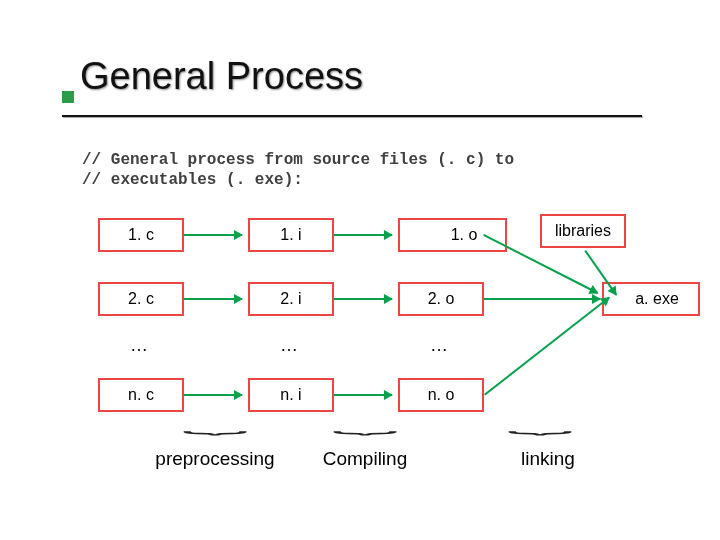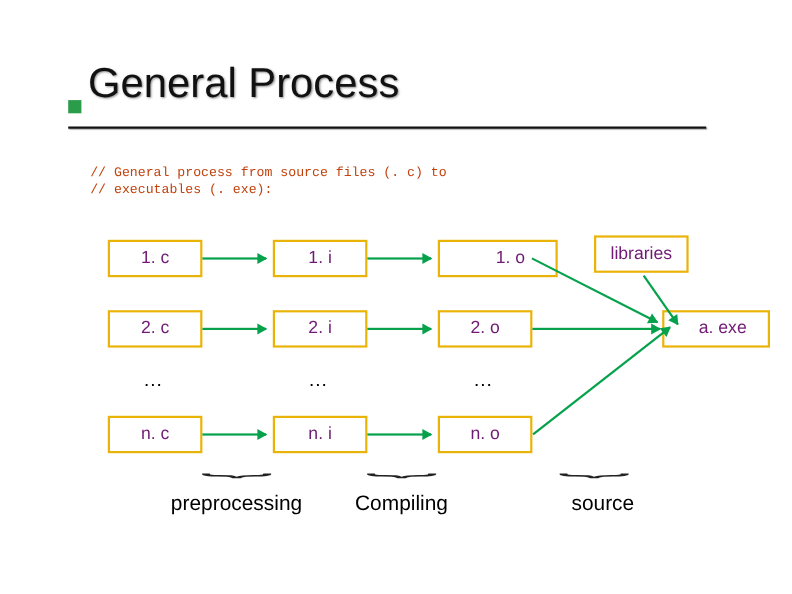--- a/index.html
+++ b/index.html
@@ -37,42 +37,42 @@
     width: 580px;
     height: 2px;
     background: #111;
     box-shadow: 1px 1px 1px rgba(0,0,0,0.35);
   }
   .subtitle {
     position: absolute;
     left: 82px;
     top: 150px;
     font-family: "Courier New", monospace;
-    font-weight: normal;
-    font-size: 12px;
-    color: #c2410c;
+    font-weight: bold;
+    font-size: 16px;
+    color: #404040;
     white-space: pre;
     line-height: 1.25;
   }
   .stage {
     position: absolute;
     left: 0; top: 0; width: 720px; height: 540px;
   }
   .box {
     position: absolute;
     width: 82px;
     height: 30px;
-    border: 2px solid #eab308;
+    border: 2px solid #ef4444;
     background: #fff;
     font-family: Arial, sans-serif;
     font-size: 16px;
     display: flex;
     align-items: center;
     justify-content: center;
-    color: #701a75;
+    color: #000000;
   }
   .dots {
     position: absolute;
     width: 82px;
     font-size: 18px;
     text-align: center;
     color: #000;
   }
   .arrow {
     position: absolute;
@@ -163,14 +163,14 @@
   <div class="dline" style="left:484px; top:298px; width:116px; transform:rotate(0deg);"></div>
   <div class="dline" style="left:484px; top:394px; width:158px; transform:rotate(-38deg);"></div>
   <div class="dline" style="left:586px; top:250px; width:54px;  transform:rotate(55deg);"></div>
 
   <div class="brace" style="left:205px; top:413px;">⏟</div>
   <div class="brace" style="left:355px; top:413px;">⏟</div>
   <div class="brace" style="left:530px; top:413px;">⏟</div>
 
   <div class="plabel" style="left:155px; top:448px; width:120px;">preprocessing</div>
   <div class="plabel" style="left:315px; top:448px; width:100px;">Compiling</div>
-  <div class="plabel" style="left:508px; top:448px; width:80px;">source</div>
+  <div class="plabel" style="left:508px; top:448px; width:80px;">linking</div>
 </div>
 
 </body></html>

